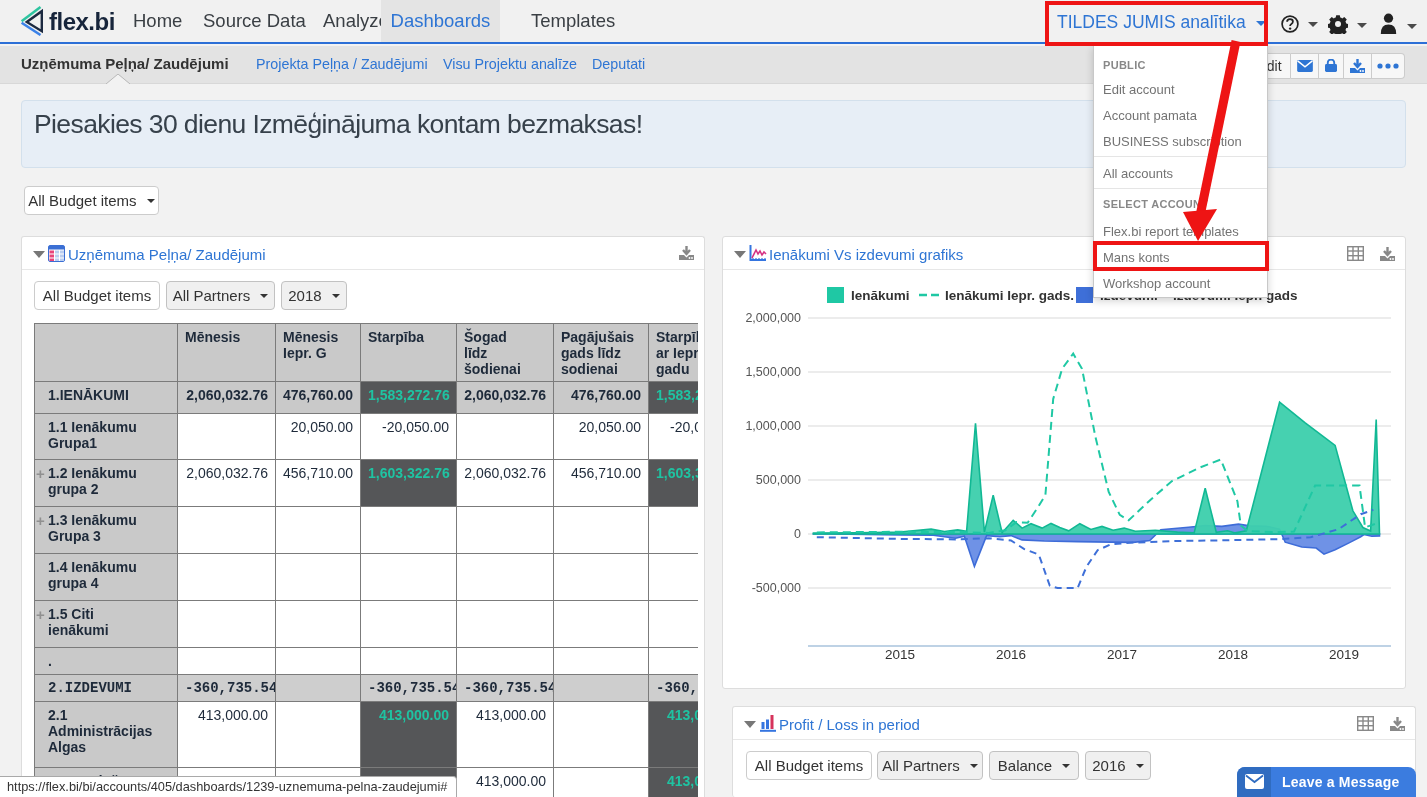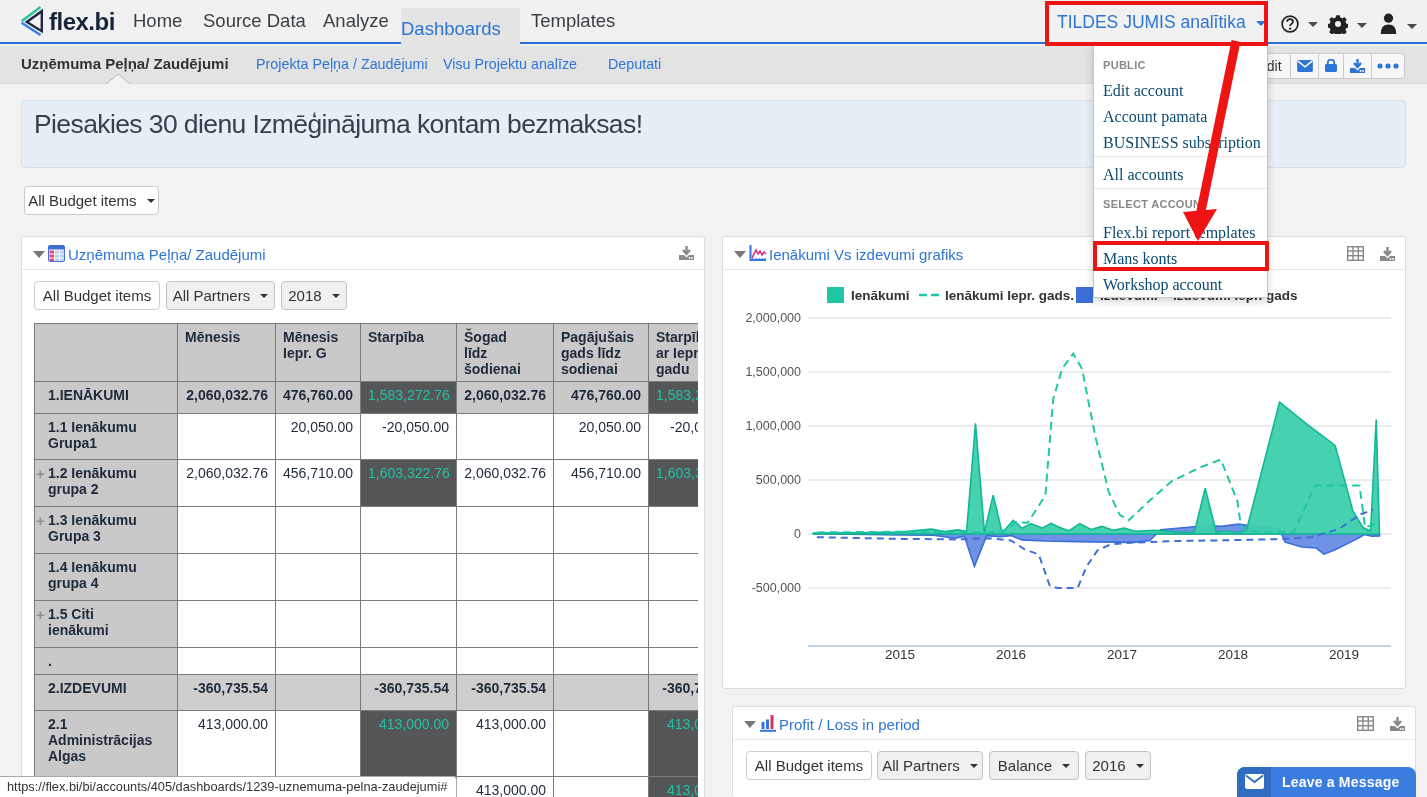--- a/index.html
+++ b/index.html
@@ -49,27 +49,27 @@
 
 
 #tblwrap { position:absolute; left:12px; top:86px; width:664px; height:475px; overflow:hidden; }
 table.grid { border-collapse:collapse; table-layout:fixed; width:710px; }
 .grid td { border:1px solid #7b7b7b; font-size:14px; color:#1e2a3a; vertical-align:top; padding:5px 7px 4px 7px; overflow:hidden; }
 td.lbl { background:#c9c9c9; font-weight:bold; padding-left:13px; }
 td.hdr { background:#c9c9c9; font-weight:bold; }
 td.num { text-align:right; background:#fff; }
 td.gnum { text-align:right; background:#c9c9c9; font-weight:bold; }
 td.g2num { text-align:right; background:#cecece; font-weight:bold; }
-td.dark { text-align:right; background:#555658; color:#1fc3a2; font-weight:normal; }
+td.dark { text-align:right; background:#555658; color:#1fc3a2; font-weight:bold; }
 td .plus { position:absolute; margin-left:-12px; color:#909090; font-weight:bold; font-size:15px; }
 
 
 #menu { position:absolute; left:1093px; top:45px; width:175px; height:253px; background:#fff; border:1px solid #c8c8c8; border-top:none; box-shadow:0 3px 8px rgba(0,0,0,0.18); }
 .mhead { position:absolute; left:9px; font-size:11px; font-weight:bold; color:#888; letter-spacing:0.3px; }
-.mitem { position:absolute; left:9px; font-size:16px; color:#0c4a6e; white-space:nowrap;font-family:Liberation Serif, serif; }
+.mitem { position:absolute; left:9px; font-size:13px; color:#737373; white-space:nowrap; }
 .mdiv { position:absolute; left:0; right:0; height:1px; background:#e5e5e5; }
 
 
 .redbox { position:absolute; border:4px solid #ee1414; }
 
 
 #urlbar { position:absolute; left:0px; top:776px; width:457px; height:21px; background:#fff; border:1px solid #a9a9a9; border-left:none; border-bottom:none; border-radius:0 4px 0 0; font-size:12.8px; color:#333; line-height:20px; padding-left:7px; white-space:nowrap; }
 
 
 #chat { position:absolute; left:1237px; top:767px; width:179px; height:30px; border-radius:8px 8px 0 0; overflow:hidden; background:#3b7cdf; }
@@ -82,21 +82,21 @@
 <div id="navbar"></div>
 <svg id="logo" width="25" height="31" viewBox="0 0 25 31">
   <path d="M1.6 16.2 L20.5 2" stroke="#2ec4a0" stroke-width="2.5" fill="none"></path>
   <path d="M1.6 17.8 L20.5 30" stroke="#3b82e8" stroke-width="2.5" fill="none"></path>
   <path d="M21.8 6.2 L21.8 26.2 L6.8 16.9 Z" fill="none" stroke="#1b2940" stroke-width="2.4"></path>
 </svg>
 <div id="brand">flex.bi</div>
 <div class="navlink" style="left:133px;">Home</div>
 <div class="navlink" style="left:203px;">Source Data</div>
 <div class="navlink" style="left:323px;">Analyze</div>
-<div class="navlink active" style="left:401px; width:119px; text-align:left;margin-top:8px;">Dashboards</div>
+<div class="navlink active" style="left:381px; width:119px; text-align:center;">Dashboards</div>
 <div class="navlink" style="left:531px;">Templates</div>
 <div id="acct">TILDES JUMIS analītika <span class="caret" style="color:#2e75d4;"></span></div>
 <div class="navicon" style="left:1281px; top:15px;">
   <svg width="18" height="18" viewBox="0 0 18 18">
       <circle cx="9" cy="9" r="7.9" fill="none" stroke="#222" stroke-width="1.7"></circle>
       <path d="M6.1 6.8 Q6.1 4.2 9 4.2 Q11.9 4.2 11.9 6.6 Q11.9 8.2 10.4 9.0 Q9.1 9.7 9.1 11.0" fill="none" stroke="#222" stroke-width="1.8"></path>
       <circle cx="9.1" cy="13.6" r="1.2" fill="#222"></circle>
     </svg>
   <span class="caret" style="color:#4a4a4a; margin-top:-8px;"></span>
 </div>
@@ -114,21 +114,21 @@
       <circle cx="9.5" cy="5.2" r="4.6" fill="#222"></circle>
       <path d="M1.8 21 Q1.8 11.6 9.5 11.6 Q17.2 11.6 17.2 21 Z" fill="#222"></path>
     </svg>
   <span class="caret" style="color:#4a4a4a; margin-top:-8px;"></span>
 </div>
 
 <div id="tabbar"></div>
 <div class="tab on" style="left:21px;">Uzņēmuma Peļņa/ Zaudējumi</div>
 <div class="tab off" style="left:256px;">Projekta Peļņa / Zaudējumi</div>
 <div class="tab off" style="left:443px;">Visu Projektu analīze</div>
-<div class="tab off" style="left:608px;">Deputati</div>
+<div class="tab off" style="left:592px;">Deputati</div>
 <svg id="notchsvg" style="position:absolute; left:106px; top:74px;" width="24" height="10" viewBox="0 0 24 10">
     <path d="M0 10 L12 0 L24 10" fill="#f2f2f2" stroke="#b8b8b8" stroke-width="1"></path>
   </svg>
 <div id="toolbar">
   <div class="tbtn first" style="width:43px;">Edit</div>
   <div class="tbtn" style="width:28px;"><svg width="16" height="12" viewBox="0 0 17 13">
         <rect x="0" y="0" width="17" height="13" rx="1.5" fill="#2e75d4"></rect>
         <path d="M0.5 1 L8.5 7.5 L16.5 1" fill="none" stroke="#fff" stroke-width="1.6"></path>
       </svg></div>
   <div class="tbtn" style="width:25px;"><svg width="12" height="13" viewBox="0 0 13 14">
@@ -257,21 +257,21 @@
           </tr>
    <tr style="height:27px;">
             <td class="lbl">.</td>
             <td class="num"></td>
             <td class="num"></td>
             <td class="num"></td>
             <td class="num"></td>
             <td class="num"></td>
             <td class="num"></td>
           </tr>
-   <tr style="height:36px;">
+   <tr style="height:27px;font-family:Liberation Mono, monospace;">
             <td class="lbl">2.IZDEVUMI</td>
             <td class="g2num">-360,735.54</td>
             <td class="g2num"></td>
             <td class="g2num">-360,735.54</td>
             <td class="g2num">-360,735.54</td>
             <td class="g2num"></td>
             <td class="g2num">-360,735.54</td>
           </tr>
    <tr style="height:66px;margin-top:16px;">
             <td class="lbl">2.1 Administrācijas Algas</td>

